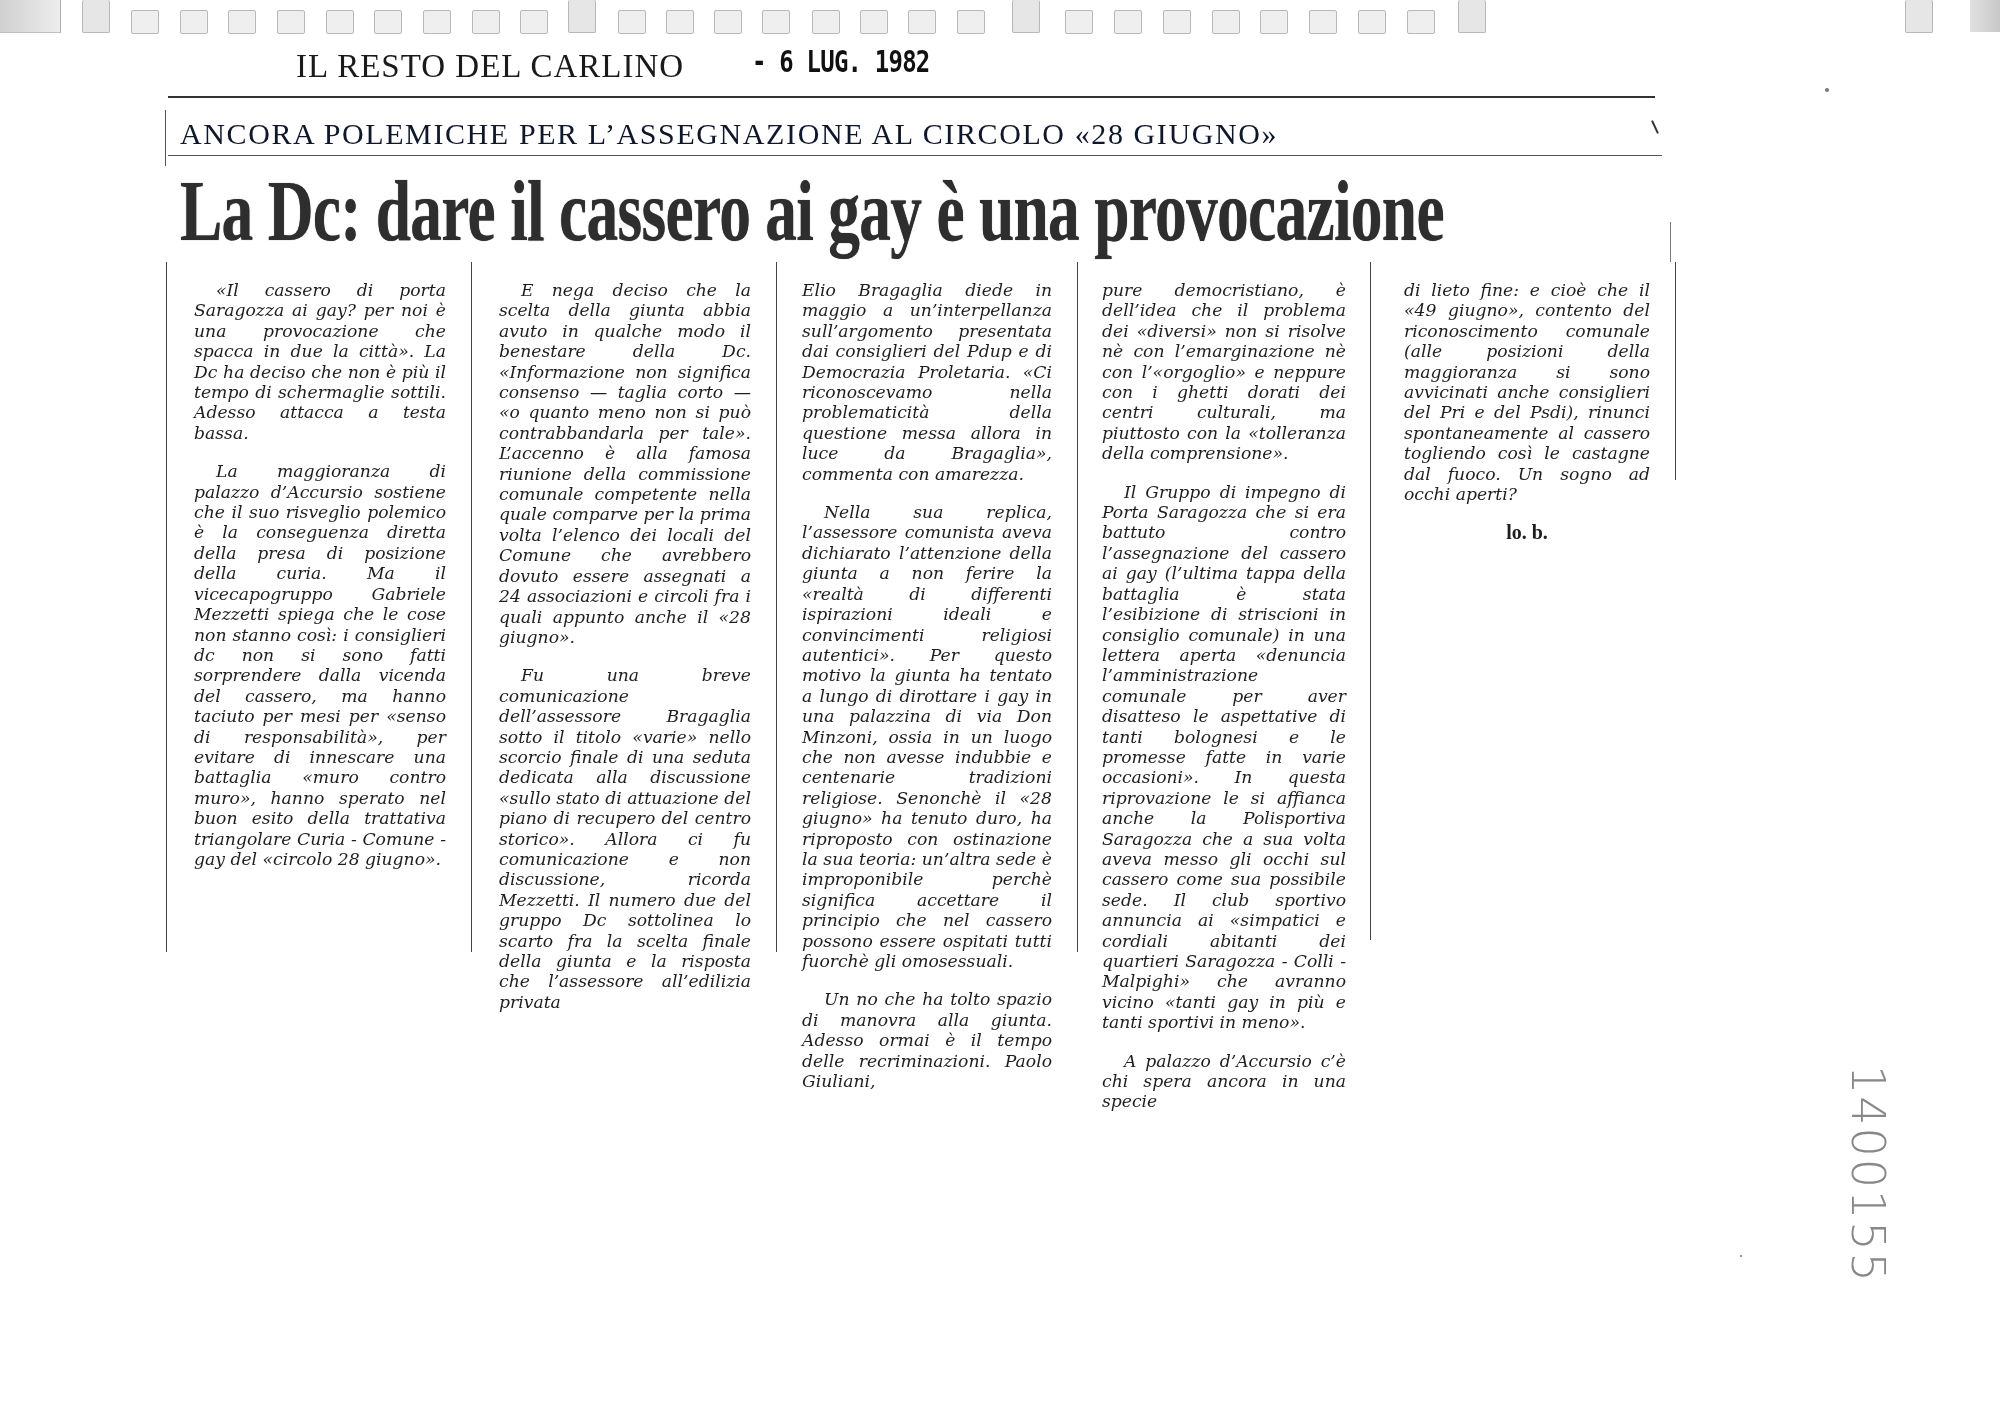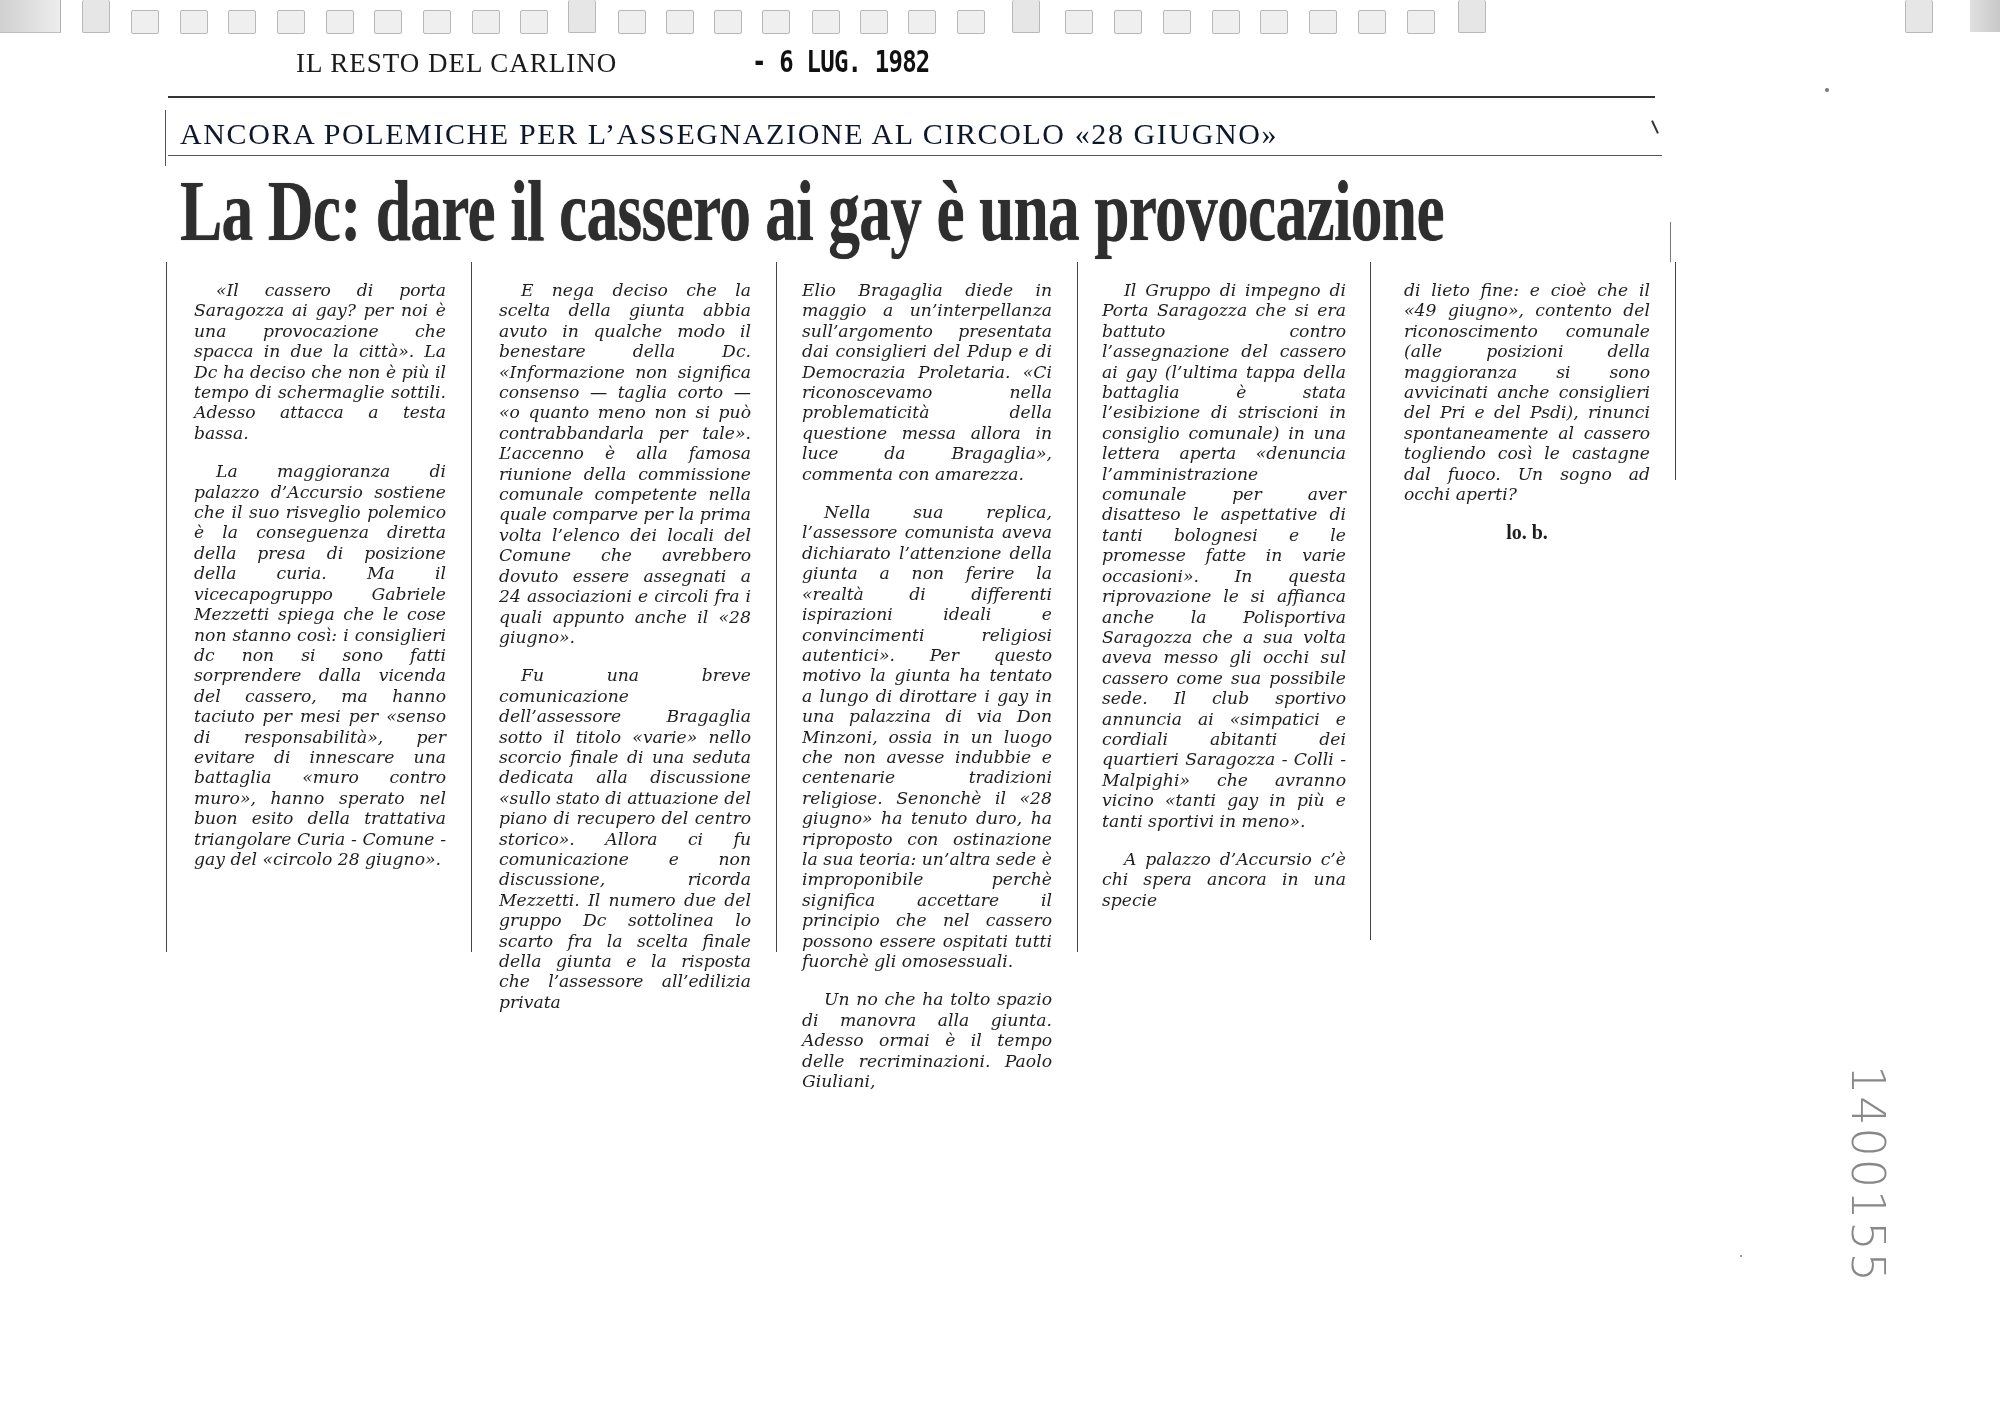--- a/index.html
+++ b/index.html
@@ -19,21 +19,21 @@
     background: linear-gradient(90deg, #d0d0d0, #ededed);
     border-right: 1.5px solid #b0b0b0; border-bottom: 1.5px solid #c0c0c0;
   }
   .corner-right {
     position: absolute; right: 0; top: 0; width: 30px; height: 32px;
     background: linear-gradient(90deg, #e0e0e0, #c8c8c8);
   }
 
   .masthead {
     position: absolute; left: 296px; top: 48px;
-    font-family: "Liberation Serif", serif; font-size: 27px; letter-spacing: 1px;
+    font-family: "Liberation Serif", serif; font-size: 33px; letter-spacing: 1px;
     color: #1a1a1a;
   }
   .date {
     position: absolute; left: 752px; top: 44px;
     font-family: "DejaVu Sans Mono", monospace; font-weight: bold;
     font-size: 30px; color: #111; letter-spacing: -1px;
     transform: scaleX(0.8); transform-origin: left center;
   }
   .rule-top {
     position: absolute; left: 168px; top: 96px; width: 1487px; height: 2px;
@@ -156,20 +156,21 @@
   <p>Fu una breve comunicazione dell’assessore Bragaglia sotto il titolo «varie» nello scorcio finale di una seduta dedicata alla discussione «sullo stato di attuazione del piano di recupero del centro storico». Allora ci fu comunicazione e non discussione, ricorda Mezzetti. Il numero due del gruppo Dc sottolinea lo scarto fra la scelta finale della giunta e la risposta che l’assessore all’edilizia privata</p>
 </div>
 
 <div class="col" style="left:784px; width:286px;">
   <p class="noindent">Elio Bragaglia diede in maggio a un’interpellanza sull’argomento presentata dai consiglieri del Pdup e di Democrazia Proletaria. «Ci riconoscevamo nella problematicità della questione messa allora in luce da Bragaglia», commenta con amarezza.</p>
   <p>Nella sua replica, l’assessore comunista aveva dichiarato l’attenzione della giunta a non ferire la «realtà di differenti ispirazioni ideali e convincimenti religiosi autentici». Per questo motivo la giunta ha tentato a lungo di dirottare i gay in una palazzina di via Don Minzoni, ossia in un luogo che non avesse indubbie e centenarie tradizioni religiose. Senonchè il «28 giugno» ha tenuto duro, ha riproposto con ostinazione la sua teoria: un’altra sede è improponibile perchè significa accettare il principio che nel cassero possono essere ospitati tutti fuorchè gli omosessuali.</p>
   <p>Un no che ha tolto spazio di manovra alla giunta. Adesso ormai è il tempo delle recriminazioni. Paolo Giuliani,</p>
 </div>
 
 <div class="col" style="left:1084px; width:280px;">
+  <p class="noindent">pure democristiano, è dell’idea che il problema dei «diversi» non si risolve nè con l’emarginazione nè con l’«orgoglio» e neppure con i ghetti dorati dei centri culturali, ma piuttosto con la «tolleranza della comprensione».</p>
   <p>Il Gruppo di impegno di Porta Saragozza che si era battuto contro l’assegnazione del cassero ai gay (l’ultima tappa della battaglia è stata l’esibizione di striscioni in consiglio comunale) in una lettera aperta «denuncia l’amministrazione comunale per aver disatteso le aspettative di tanti bolognesi e le promesse fatte in varie occasioni». In questa riprovazione le si affianca anche la Polisportiva Saragozza che a sua volta aveva messo gli occhi sul cassero come sua possibile sede. Il club sportivo annuncia ai «simpatici e cordiali abitanti dei quartieri Saragozza - Colli - Malpighi» che avranno vicino «tanti gay in più e tanti sportivi in meno».</p>
   <p>A palazzo d’Accursio c’è chi spera ancora in una specie</p>
 </div>
 
 <div class="col" style="left:1386px; width:282px;">
   <p class="noindent">di lieto fine: e cioè che il «49 giugno», contento del riconoscimento comunale (alle posizioni della maggioranza si sono avvicinati anche consiglieri del Pri e del Psdi), rinunci spontaneamente al cassero togliendo così le castagne dal fuoco. Un sogno ad occhi aperti?</p>
   <div class="sig">lo. b.</div>
 </div>
 
 <div class="handwritten">1400155</div>

